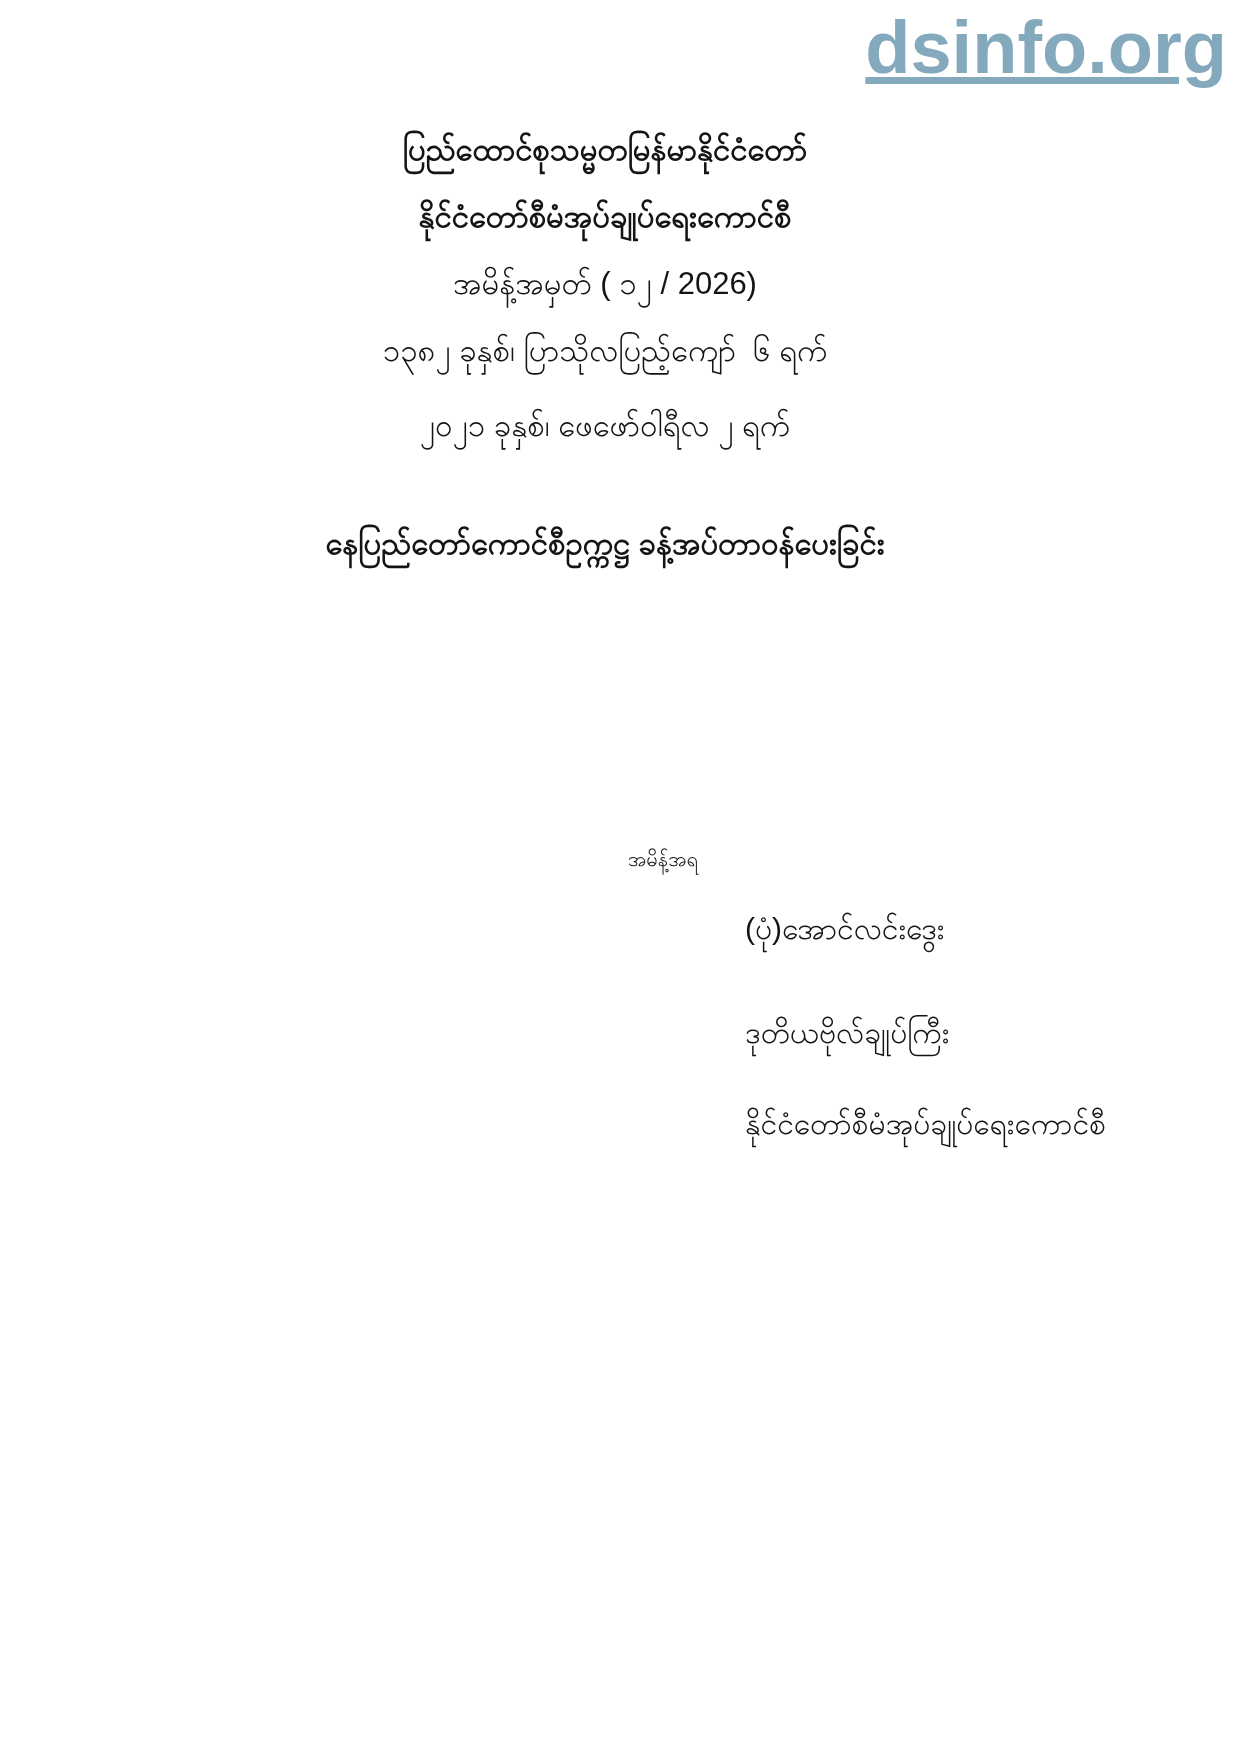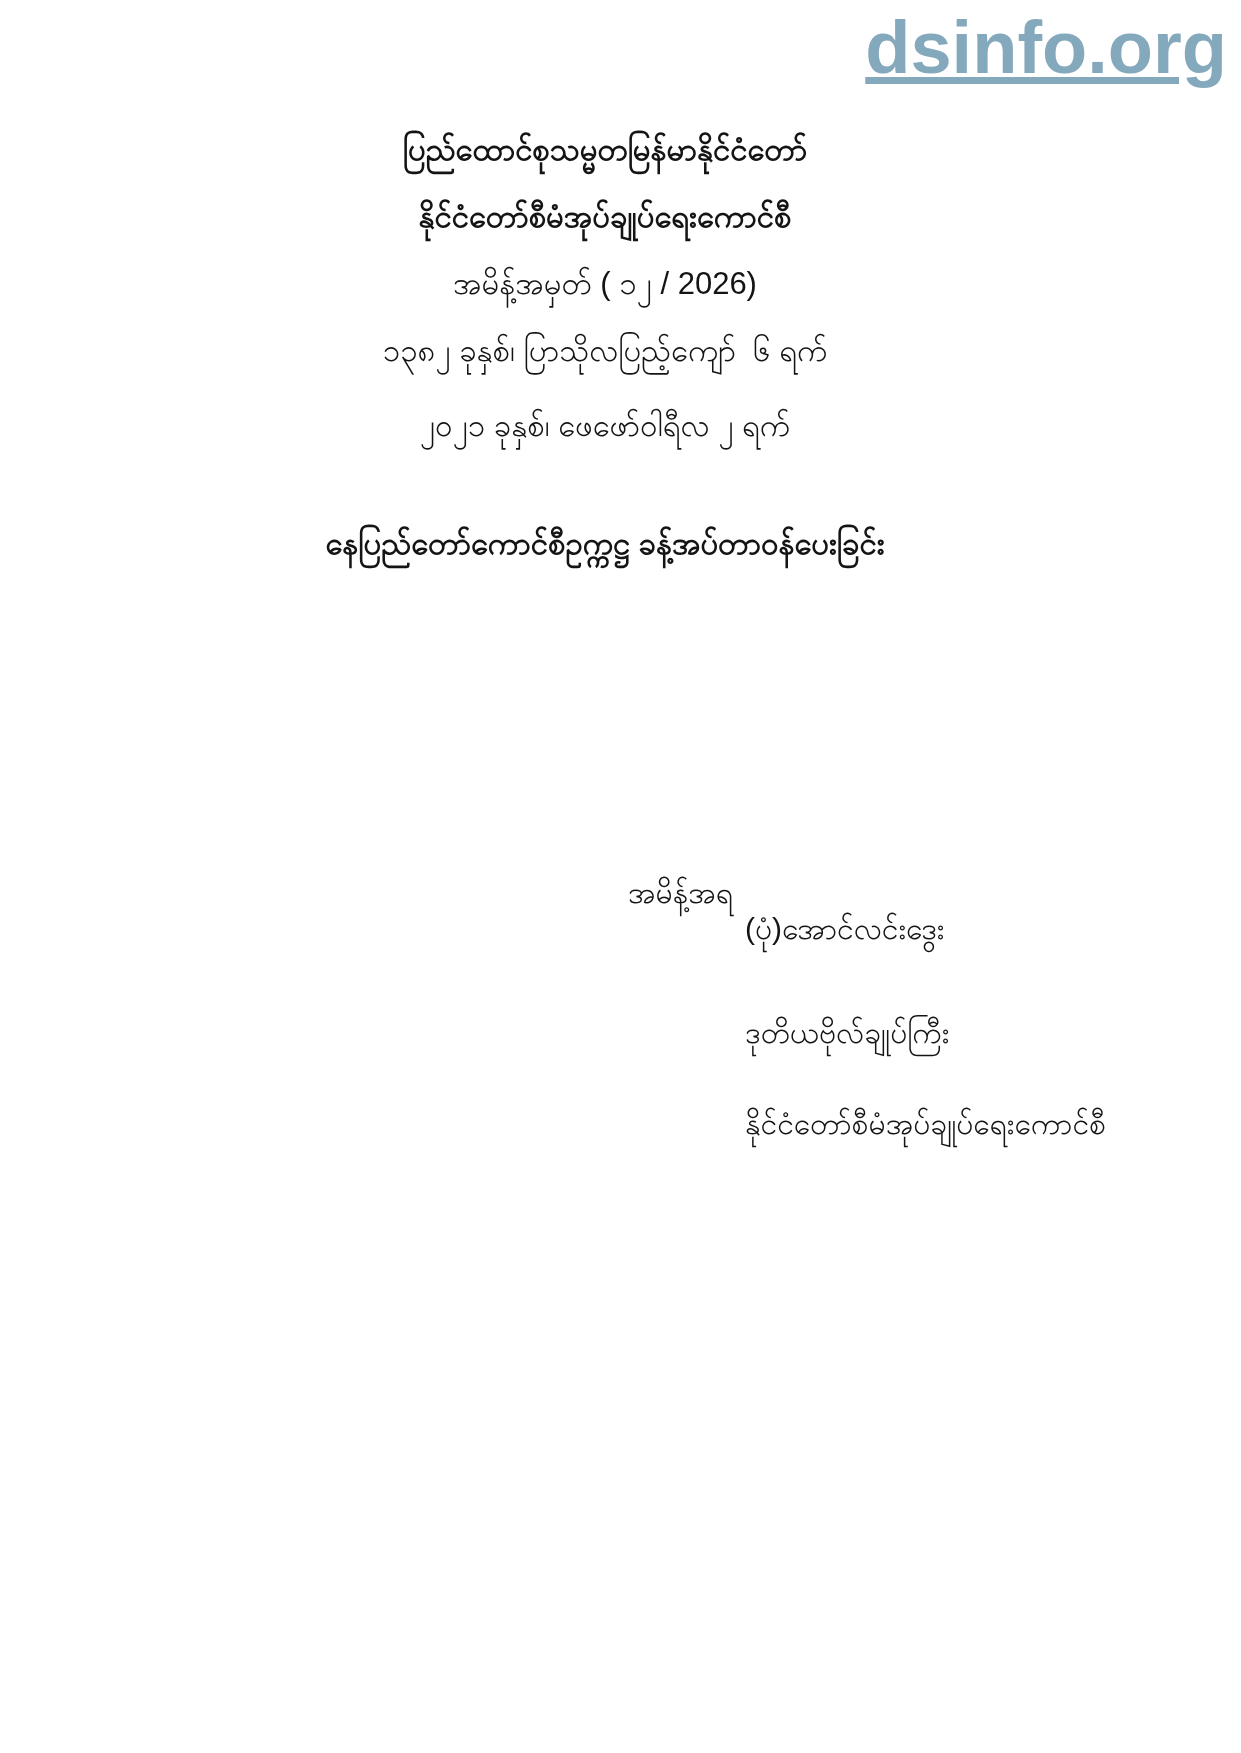--- a/index.html
+++ b/index.html
@@ -48,23 +48,23 @@
     top: 533px;
     left: 137px;
     width: 968px;
     font-size: 30px;
     line-height: 56px;
     text-align: justify;
     text-indent: 110px;
   }
   .sig-by-order {
     position: absolute;
-    top: 872px;
+    top: 845px;
     left: 628px;
-    font-size: 30px;
+    font-size: 20px;
     line-height: 1.4;
   }
   .sig {
     position: absolute;
     left: 745px;
     width: 440px;
     text-align: left;
     font-size: 30px;
     line-height: 1.4;
   }

